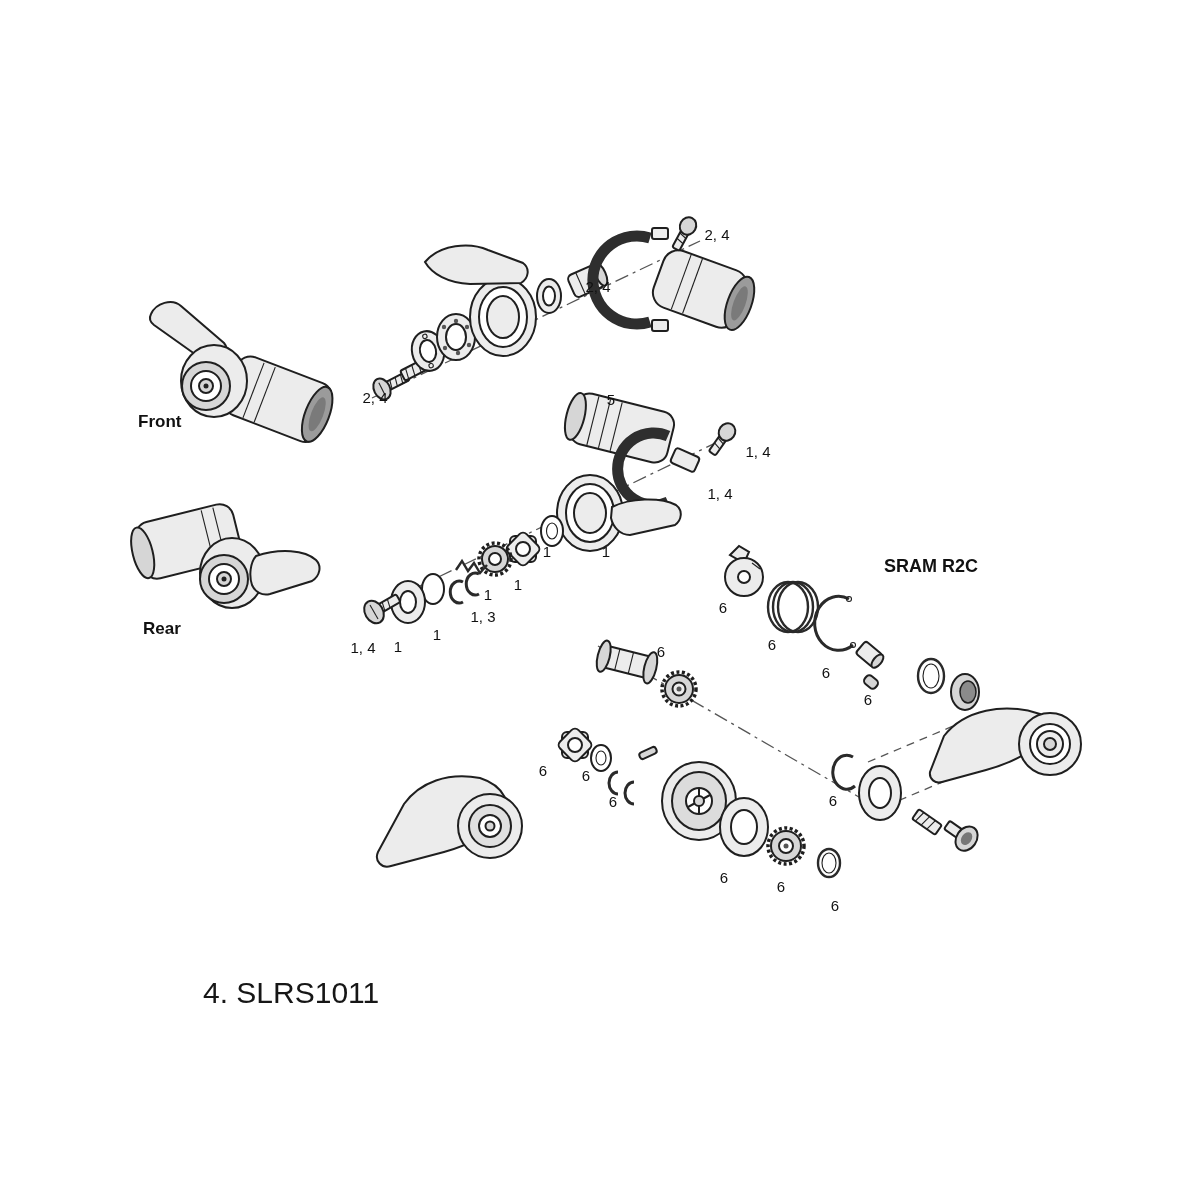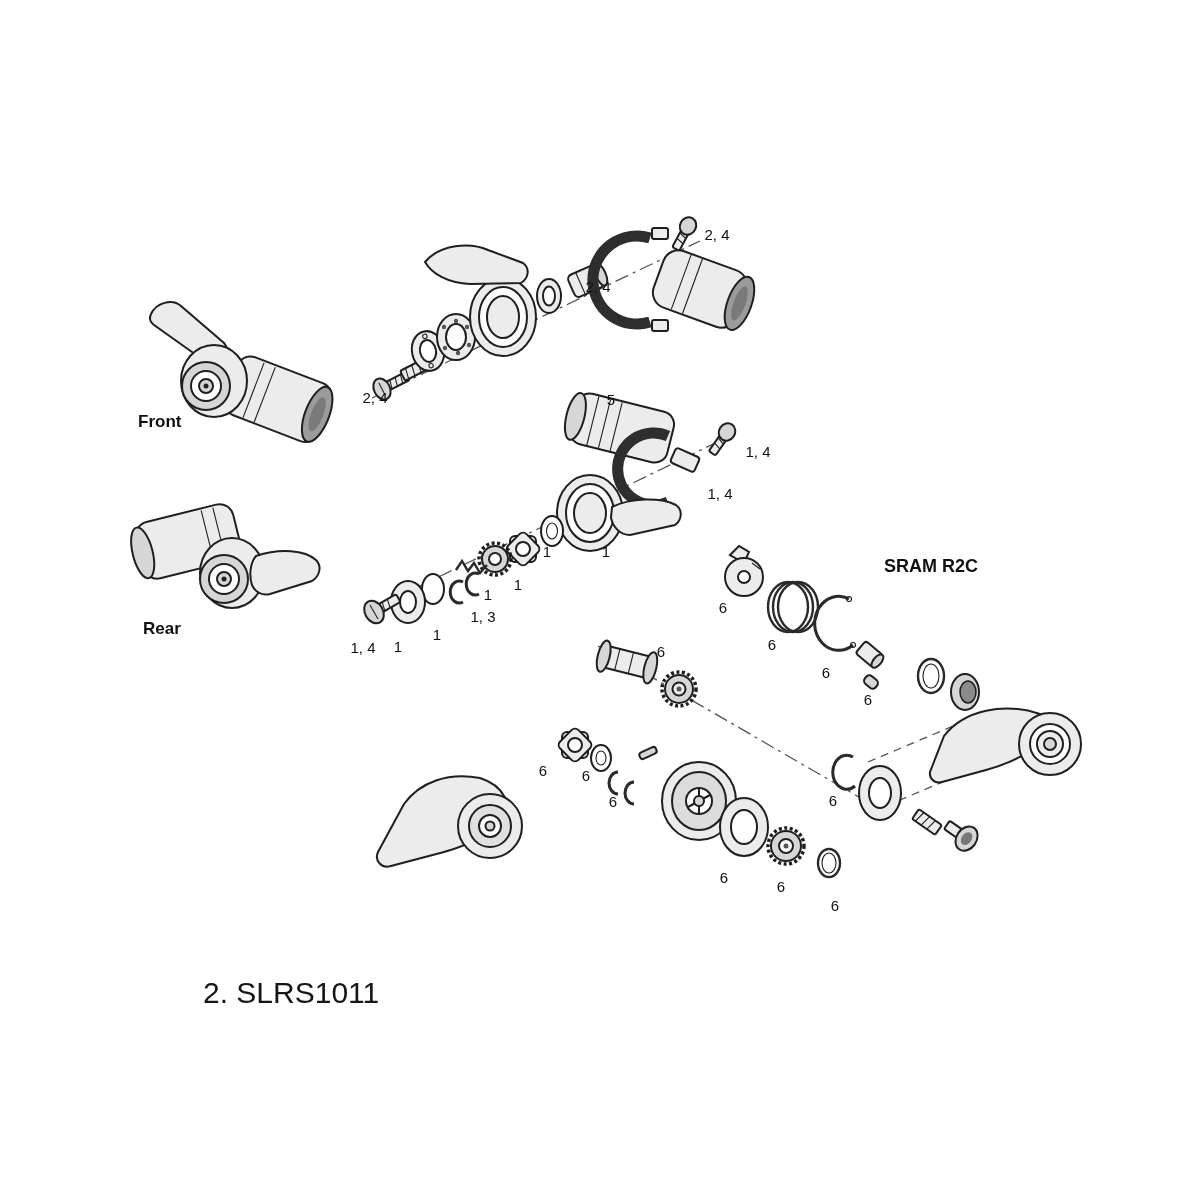--- a/index.html
+++ b/index.html
@@ -380,14 +380,14 @@
     <text class="callout" x="543" y="776">6</text>
     <text class="callout" x="586" y="781">6</text>
     <text class="callout" x="613" y="807">6</text>
     <text class="callout" x="833" y="806">6</text>
     <text class="callout" x="724" y="883">6</text>
     <text class="callout" x="781" y="892">6</text>
     <text class="callout" x="835" y="911">6</text>
   </g>
 </svg>
 
-  <div class="caption">2. SLRS1011</div>
+  <div class="caption">4. SLRS1011</div>
 </div>
 
 </body></html>

